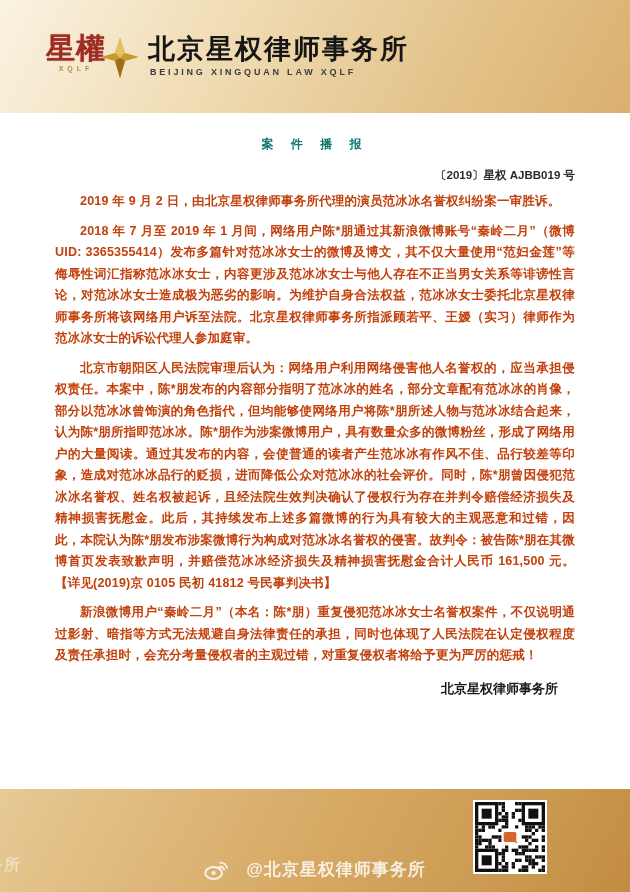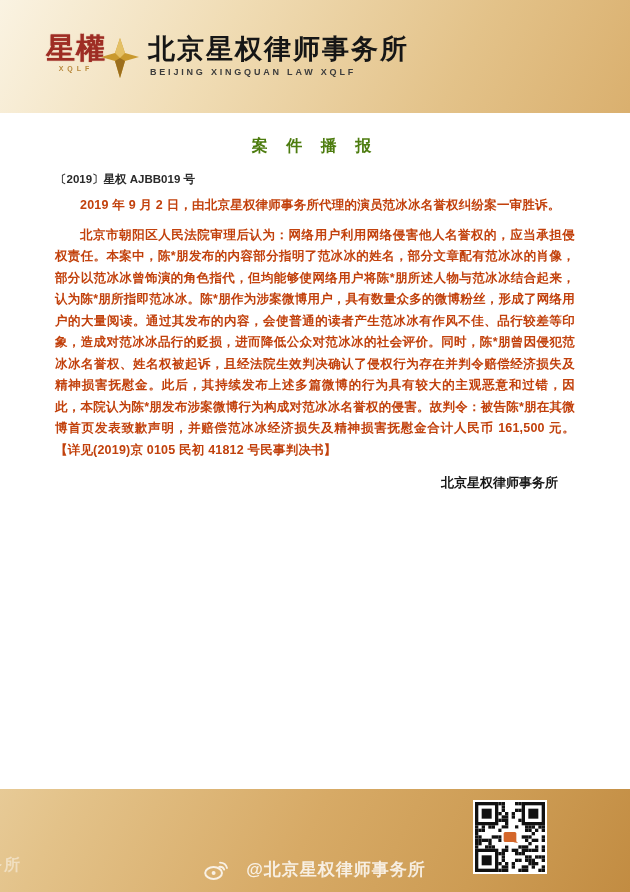--- a/index.html
+++ b/index.html
@@ -22,22 +22,22 @@
   .firm-cn {
     font-family:"DejaVu Serif","Liberation Serif",serif; font-weight:bold;
     font-size:27px; line-height:31px; letter-spacing:2px; color:#161616;
   }
   .firm-en { font-size:9px; font-weight:bold; letter-spacing:2.8px; color:#3c3c3c; margin:3px 0 0 2px; }
   
   .sheet {
     position:absolute; left:0; top:113px; width:100%; height:676px;
     background:#ffffff; box-sizing:border-box; padding:14px 55px 0 55px; overflow:hidden;
   }
-  .doc-title { text-align:center; font-size:16px; font-weight:bold; letter-spacing:7px; color:#4d7c0f; margin-top:9px; }
-  .doc-number { text-align:left; font-size:11.5px; font-weight:bold; color:#2a2a2a; margin-top:15px; }
+  .doc-title { text-align:center; font-size:12px; font-weight:bold; letter-spacing:7px; color:#0f766e; margin-top:9px; }
+  .doc-number { text-align:right; font-size:11.5px; font-weight:bold; color:#2a2a2a; margin-top:15px; }
   .body { margin-top:2px; }
   .body p {
     font-size:12.5px; line-height:21.5px; font-weight:bold; color:#c2410c;
     text-align:justify; text-indent:2em; margin:8px 0 0 0; letter-spacing:0.2px;
   }
   .sig { text-align:right; padding-right:17px; margin-top:13px; font-weight:bold; color:#171717; }
   .sig-name { font-size:13px; }
   
   .qr-wrap {
     position:absolute; right:83px; top:800px; width:74px; height:74px;
@@ -74,21 +74,23 @@
       <div class="firm-cn">北京星权律师事务所</div>
       <div class="firm-en">BEIJING XINGQUAN LAW XQLF</div>
     </div>
   </div>
 
   <div class="sheet">
     <div class="doc-title">案 件 播 报</div>
     <div class="doc-number">〔2019〕星权 AJBB019 号</div>
     <div class="body">
       <p>2019 年 9 月 2 日，由北京星权律师事务所代理的演员范冰冰名誉权纠纷案一审胜诉。</p>
+      <p>2018 年 7 月至 2019 年 1 月间，网络用户陈*朋通过其新浪微博账号“秦岭二月”（微博 UID: 3365355414）发布多篇针对范冰冰女士的微博及博文，其不仅大量使用“范妇金莲”等侮辱性词汇指称范冰冰女士，内容更涉及范冰冰女士与他人存在不正当男女关系等诽谤性言论，对范冰冰女士造成极为恶劣的影响。为维护自身合法权益，范冰冰女士委托北京星权律师事务所将该网络用户诉至法院。北京星权律师事务所指派顾若平、王嫒（实习）律师作为范冰冰女士的诉讼代理人参加庭审。</p>
       <p>北京市朝阳区人民法院审理后认为：网络用户利用网络侵害他人名誉权的，应当承担侵权责任。本案中，陈*朋发布的内容部分指明了范冰冰的姓名，部分文章配有范冰冰的肖像，部分以范冰冰曾饰演的角色指代，但均能够使网络用户将陈*朋所述人物与范冰冰结合起来，认为陈*朋所指即范冰冰。陈*朋作为涉案微博用户，具有数量众多的微博粉丝，形成了网络用户的大量阅读。通过其发布的内容，会使普通的读者产生范冰冰有作风不佳、品行较差等印象，造成对范冰冰品行的贬损，进而降低公众对范冰冰的社会评价。同时，陈*朋曾因侵犯范冰冰名誉权、姓名权被起诉，且经法院生效判决确认了侵权行为存在并判令赔偿经济损失及精神损害抚慰金。此后，其持续发布上述多篇微博的行为具有较大的主观恶意和过错，因此，本院认为陈*朋发布涉案微博行为构成对范冰冰名誉权的侵害。故判令：被告陈*朋在其微博首页发表致歉声明，并赔偿范冰冰经济损失及精神损害抚慰金合计人民币 161,500 元。【详见(2019)京 0105 民初 41812 号民事判决书】</p>
+      <p>新浪微博用户“秦岭二月”（本名：陈*朋）重复侵犯范冰冰女士名誉权案件，不仅说明通过影射、暗指等方式无法规避自身法律责任的承担，同时也体现了人民法院在认定侵权程度及责任承担时，会充分考量侵权者的主观过错，对重复侵权者将给予更为严厉的惩戒！</p>
     </div>
     <div class="sig">
       <div class="sig-name">北京星权律师事务所</div>
 
     </div>
   </div>
 
   <div class="qr-wrap">
     <svg id="qr-svg" width="70" height="70" viewBox="0 0 70 70">
         <rect x="23.33" y="0.00" width="3.33" height="3.33" fill="#111"></rect>

